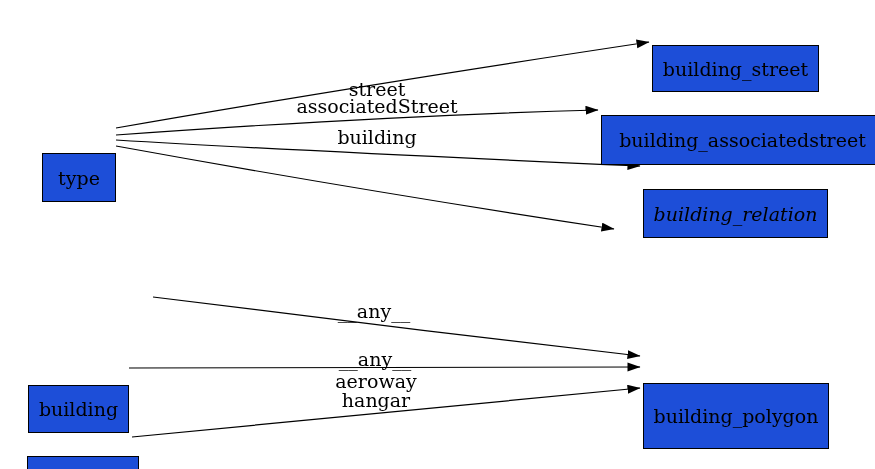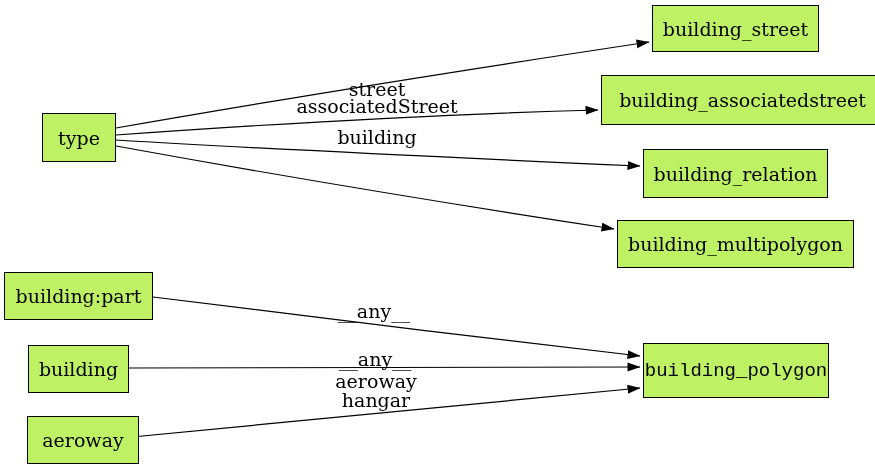--- a/index.html
+++ b/index.html
@@ -23,26 +23,27 @@
   }
   .edges path.edge {
     fill: none;
     stroke: #000000;
     stroke-width: 1.2;
   }
   .node {
     position: absolute;
     box-sizing: border-box;
     border: 1.5px solid #000000;
-    background: #bef264;
+    background: #1d4ed8;
     display: flex;
     align-items: center;
     justify-content: center;
     font-size: 19px;
     white-space: nowrap;
+    margin-top: 40px;
   }
   .elabel {
     position: absolute;
     font-size: 19px;
     line-height: 1;
     white-space: nowrap;
     transform: translate(-50%, -50%);
   }
 </style>
 </head>
@@ -62,49 +63,43 @@
     <path class="edge" d="M116,146 C270,174 450,204 614,229" marker-end="url(#arrow)"></path>
     <path class="edge" d="M153,297 C310,316 480,338 640,356" marker-end="url(#arrow)"></path>
     <path class="edge" d="M129,368 C300,367.6 470,367.2 640,367" marker-end="url(#arrow)"></path>
     <path class="edge" d="M132,437 C300,421 480,403 640,388" marker-end="url(#arrow)"></path>
   </svg>
 
   <div class="node" style="left:42px; top:113px; width:74px; height:49px;">
     <span>type</span>
   </div>
 
-  <div class="node" style="left:4px; top:272px; width:149px; height:48px;">
-    <span>building:part</span>
-  </div>
 
   <div class="node" style="left:28px; top:345px; width:101px; height:48px;">
     <span>building</span>
   </div>
 
   <div class="node" style="left:27px; top:416px; width:112px; height:48px;">
     <span>aeroway</span>
   </div>
 
   <div class="node" style="left:652px; top:5px; width:167px; height:47px;">
     <span>building_street</span>
   </div>
 
   <div class="node" style="left:601px; top:75px; width:283px; height:50px;">
     <span>building_associatedstreet</span>
   </div>
 
-  <div class="node" style="left:643px; top:149px; width:185px; height:49px;">
+  <div class="node" style="left:643px; top:149px; width:185px; height:49px;font-style:italic;">
     <span>building_relation</span>
   </div>
 
-  <div class="node" style="left:617px; top:220px; width:237px; height:48px;">
-    <span>building_multipolygon</span>
-  </div>
 
-  <div class="node" style="left:643px; top:343px; width:186px; height:55px;font-family:Liberation Mono, monospace;">
+  <div class="node" style="left:643px; top:343px; width:186px; height:66px;">
     <span>building_polygon</span>
   </div>
 
   <div class="elabel" style="left:377px; top:57px;margin-top:32px;">street</div>
 
   <div class="elabel" style="left:377px; top:106px;">associatedStreet</div>
 
   <div class="elabel" style="left:377px; top:137px;">building</div>
 
 

